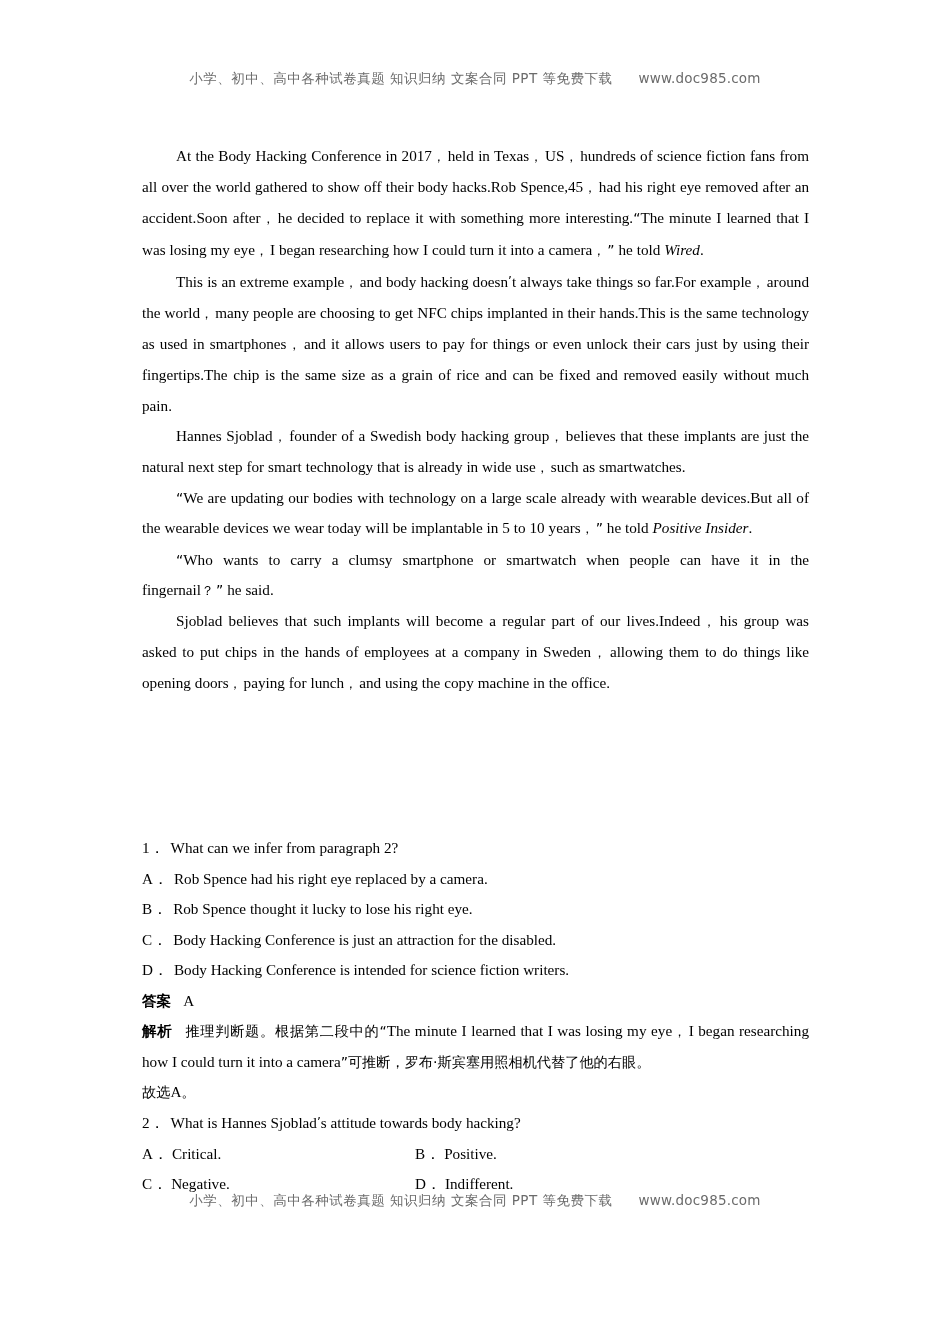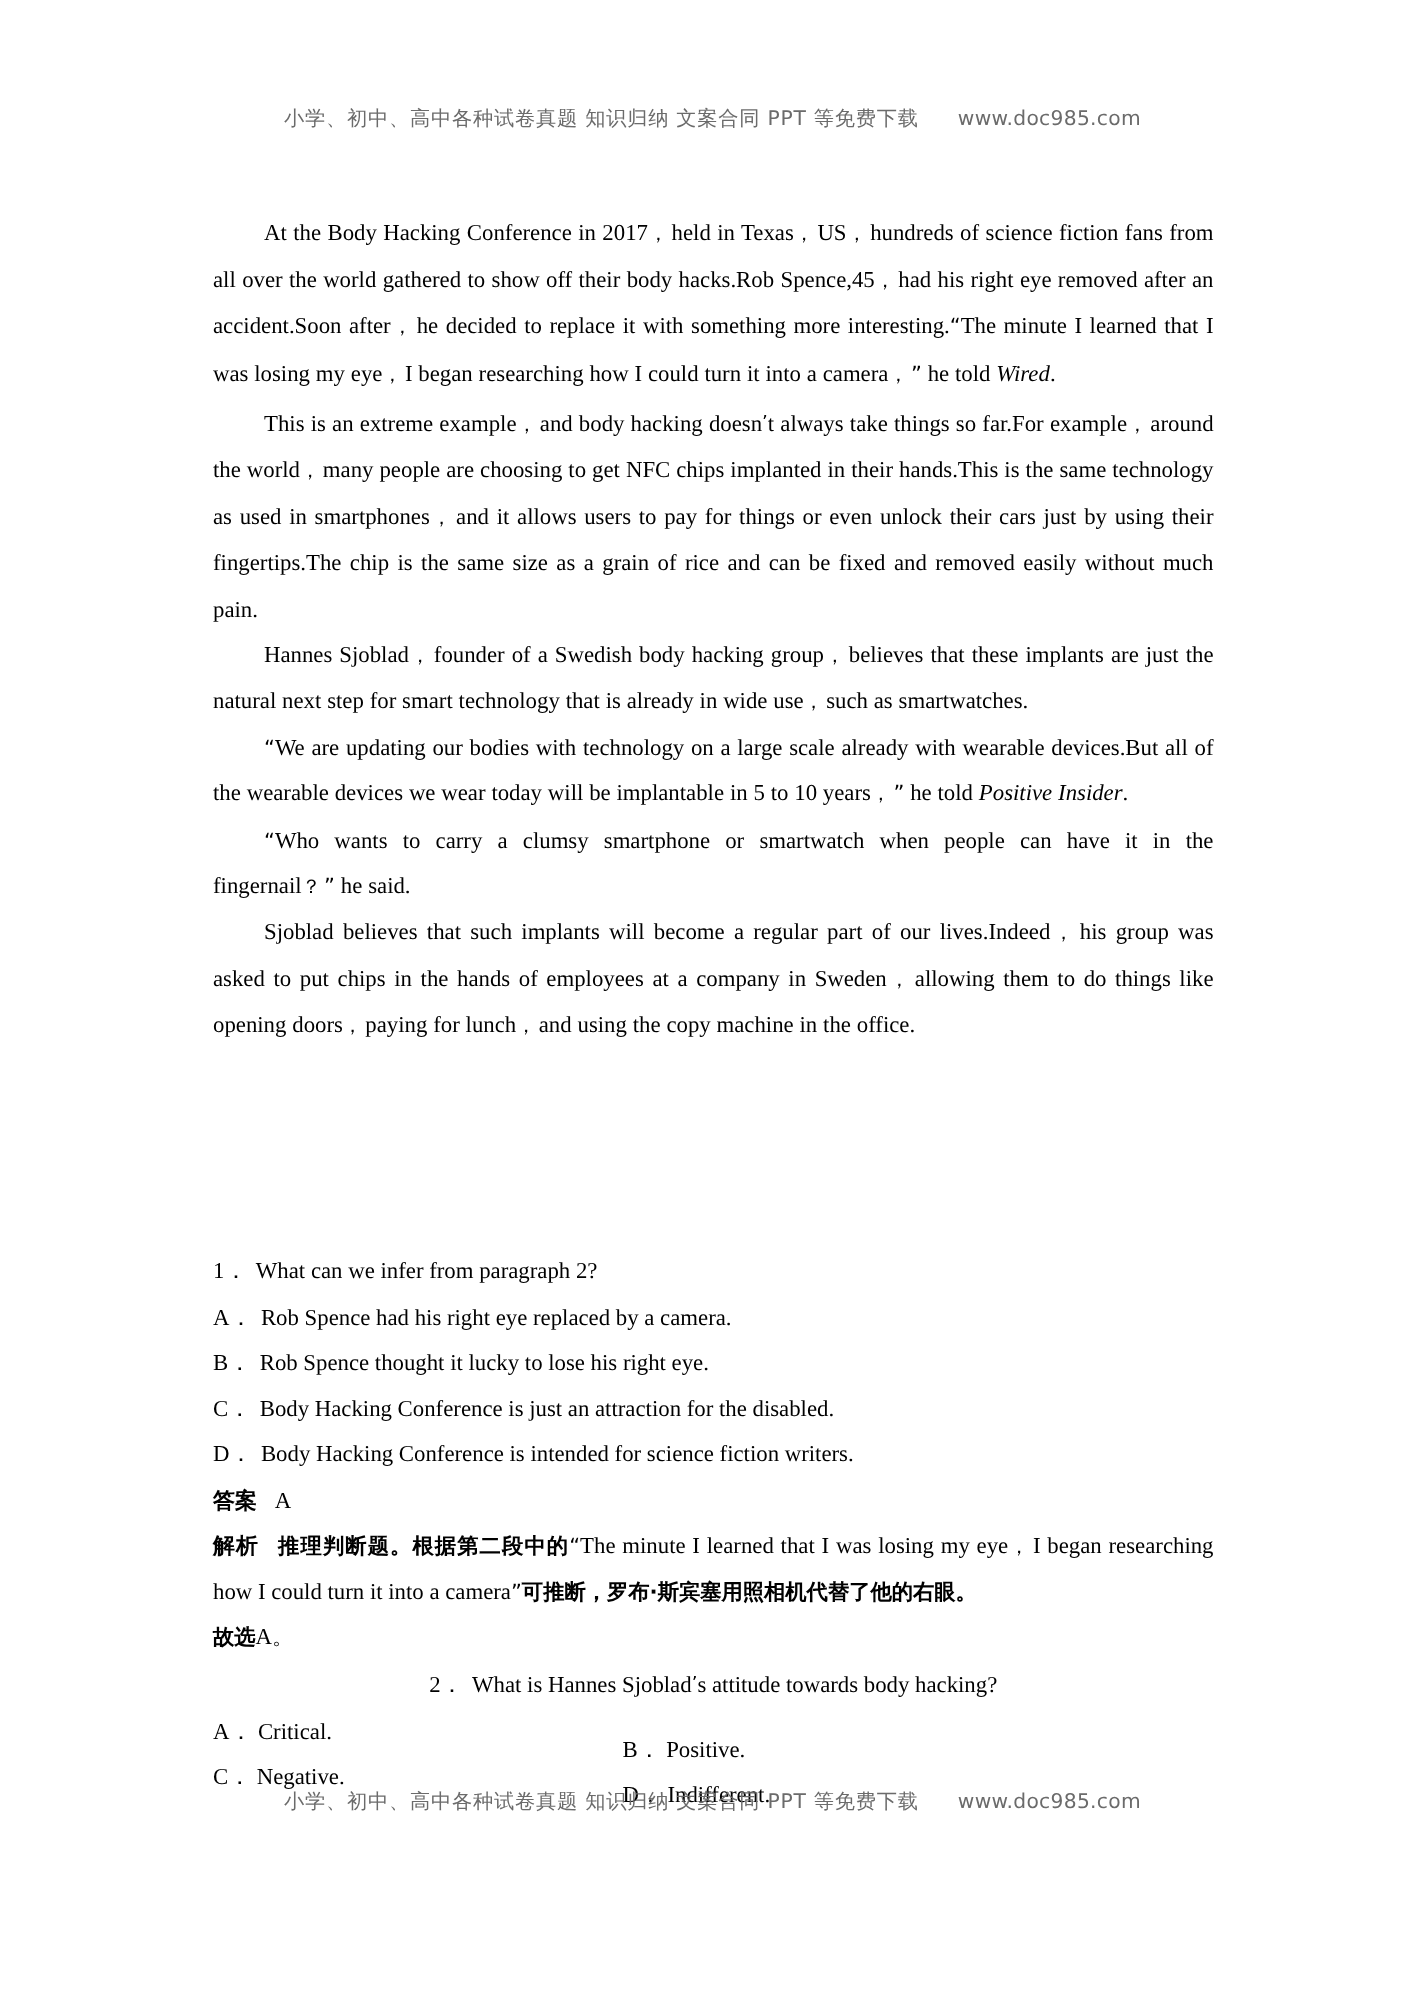--- a/index.html
+++ b/index.html
@@ -99,38 +99,38 @@
     text-align: justify;
     font-family: "Liberation Serif", "DejaVu Serif", serif;
   }
   .cnseg {
     font-family: "DejaVu Sans", "Liberation Sans", sans-serif;
     font-size: 14.2px;
   }
   .cnseg-b {
     font-family: "DejaVu Sans", "Liberation Sans", sans-serif;
     font-size: 14.2px;
-    font-weight: bold;
+    font-weight: normal;
   }
   .tagword {
     font-family: "DejaVu Sans", "Liberation Sans", sans-serif;
     font-size: 14.6px;
     font-weight: bold;
   }
   .sp-sm { display: inline-block; width: 12px; }
 
   
   .optrow {
     position: relative;
     height: 30.5px;
     font-size: 15.2px;
     line-height: 30.5px;
   }
   .optrow .c1 { position: absolute; left: 0; top: 0; white-space: nowrap; }
-  .optrow .c2 { position: absolute; left: 273px; top: 12px; white-space: nowrap; font-family: Liberation Serif, serif; }
+  .optrow .c2 { position: absolute; left: 273px; top: 0; white-space: nowrap; font-family: Liberation Serif, serif; }
 </style>
 </head>
 <body>
 
 <div class="page">
 
   <div class="watermark watermark-header">
     <span class="wm-cn">小学、初中、高中各种试卷真题 知识归纳 文案合同 PPT 等免费下载</span><span class="wm-gap"></span><span>www.doc985.com</span>
   </div>
 
@@ -162,21 +162,21 @@
 
     <p class="q"><span class="lbl">D．</span>&nbsp;<span>Body Hacking Conference is intended for science fiction writers.</span></p>
 
     <p class="cn"><span class="tagword">答案</span><span class="sp-sm"></span><span>A</span></p>
 
     <p class="cn"><span class="tagword">解析</span><span class="sp-sm"></span><span class="cnseg-b">推理判断题。根据第二段中的</span><span class="quo">“</span><span>The minute I learned that I was losing my eye<span class="cc">，</span>I began researching how I could turn it into a camera</span><span class="quo">”</span><span class="cnseg-b">可推断，罗布·斯宾塞用照相机代替了他的右眼。</span></p>
 
     <p class="cn"><span class="cnseg-b">故选</span><span>A</span><span class="cnseg">。</span></p>
   </div>
 
-  <div class="qblock" style="top:1107px;text-align:center;">
+  <div class="qblock" style="top:1107px;">
 
     <p class="q"><span class="lbl">2．</span>&nbsp;What is Hannes Sjoblad<span class="apos">’</span>s attitude towards body hacking?</p>
 
     <div class="optrow">
       <span class="c1"><span class="lbl">A．</span>&nbsp;<span>Critical.</span></span>
       <span class="c2"><span class="lbl">B．</span>&nbsp;<span>Positive.</span></span>
     </div>
 
     <div class="optrow">
       <span class="c1"><span class="lbl">C．</span>&nbsp;<span>Negative.</span></span>

